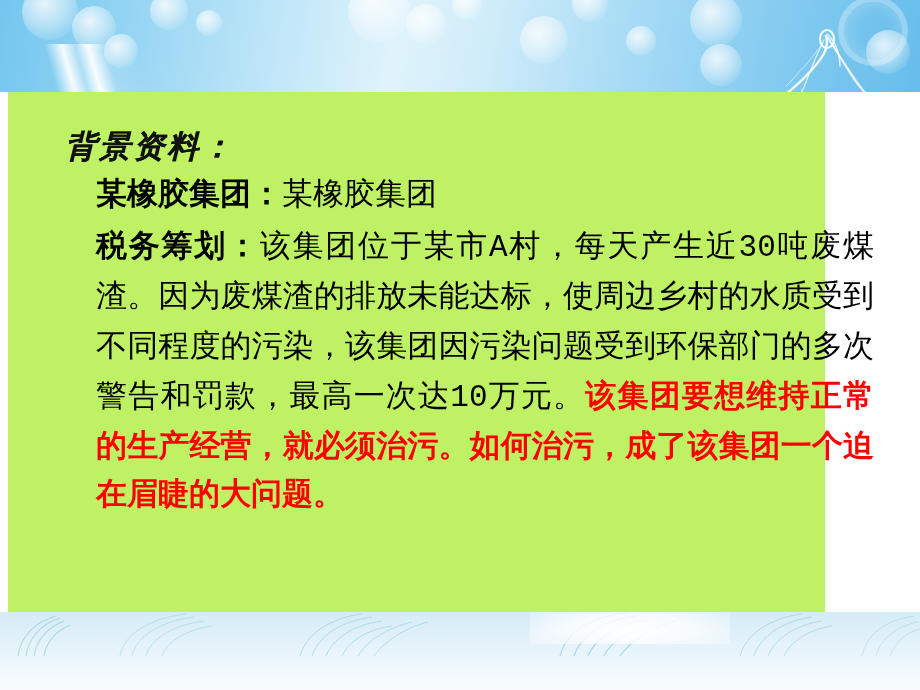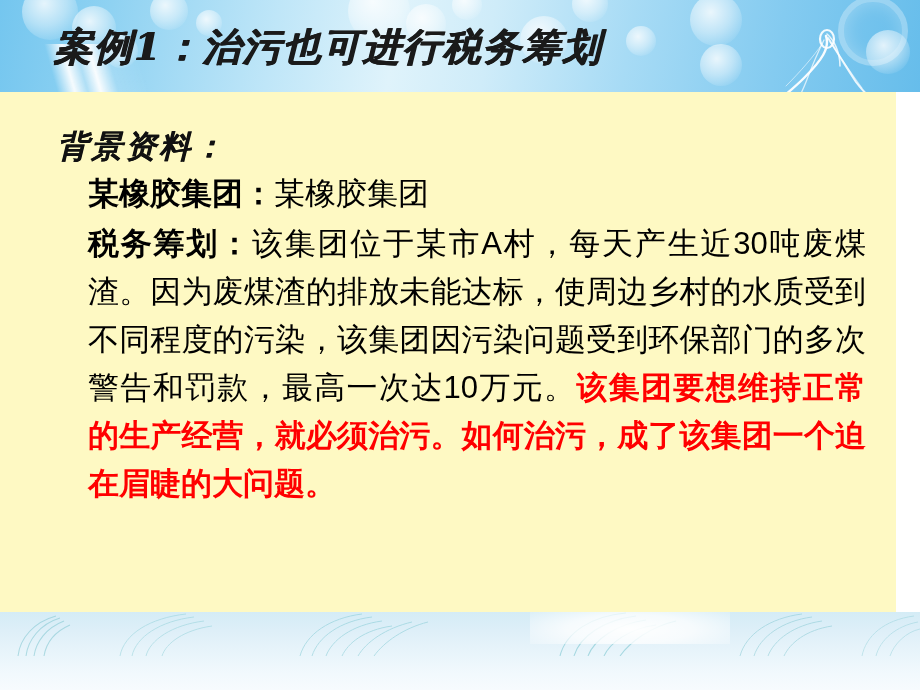--- a/index.html
+++ b/index.html
@@ -87,25 +87,25 @@
     color: #1a1a1a;
     letter-spacing: 2px;
     white-space: nowrap;
     font-style: italic;
     text-shadow: 0.7px 0 0 #1a1a1a, -0.4px 0.4px 0 #1a1a1a;
   }
 
   
   #body {
     position: absolute;
-    left: 0;
+    left: 8px;
     top: 92px;
-    width: 896px;
+    width: 817px;
     height: 520px;
-    background: #fef9c3;
+    background: #bef264;
   }
   #section-heading {
     position: absolute;
     left: 57px;
     top: 34px;
     font-family: "DejaVu Serif", "Liberation Serif", serif;
     font-size: 31px;
     font-weight: 700;
     font-style: italic;
     letter-spacing: 3px;
@@ -125,21 +125,21 @@
     color: #000000;
     text-align: justify;
     margin-bottom: 2px;
   }
   .item-label {
     font-family: "Liberation Sans", "DejaVu Sans", sans-serif;
     font-weight: 700;
     letter-spacing: 0px;
   }
   .item-text {
-    font-family: Liberation Sans, sans-serif;
+    font-family: Liberation Mono, monospace;
     font-weight: 400;
   }
   .item-text.red {
     color: #FF0000;
     font-family: "Liberation Sans", "DejaVu Sans", sans-serif;
     font-weight: 700;
   }
   #item-2 { margin-bottom: 0; }
 
   
@@ -205,21 +205,20 @@
           <path d="M58 12 C 66 24, 74 38, 86 56 C 92 64, 100 72, 108 78" stroke-width="2.0" opacity="0.85"></path>
           <path d="M54 14 C 48 26, 42 40, 36 56 C 32 66, 28 74, 24 80" stroke-width="1.3" opacity="0.7"></path>
           <path d="M60 16 C 70 30, 80 46, 92 62" stroke-width="1.1" opacity="0.6"></path>
           <path d="M52 18 C 44 30, 30 46, 16 60" stroke-width="1.0" opacity="0.55"></path>
           <path d="M57 8 C 64 14, 70 26, 70 40" stroke-width="1.6" opacity="0.8"></path>
           <ellipse cx="57" cy="13" rx="7" ry="9" stroke-width="2.2" opacity="0.9"></ellipse>
         </g>
       </svg>
     </div>
 
-    <div id="title">案例1：治污也可进行税务筹划</div>
   </div>
 
   <div id="body">
 
     <div id="section-heading">背景资料：</div>
 
     <div id="items">
 
       <div class="item" id="item-0">
         <span class="item-label">某橡胶集团：</span><span class="item-text">某橡胶集团</span>

